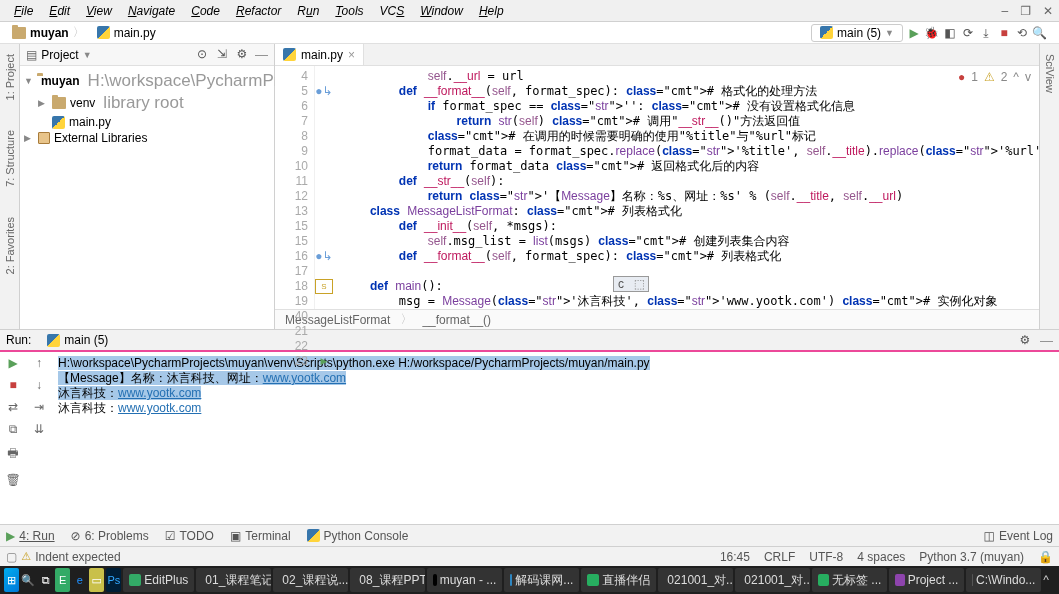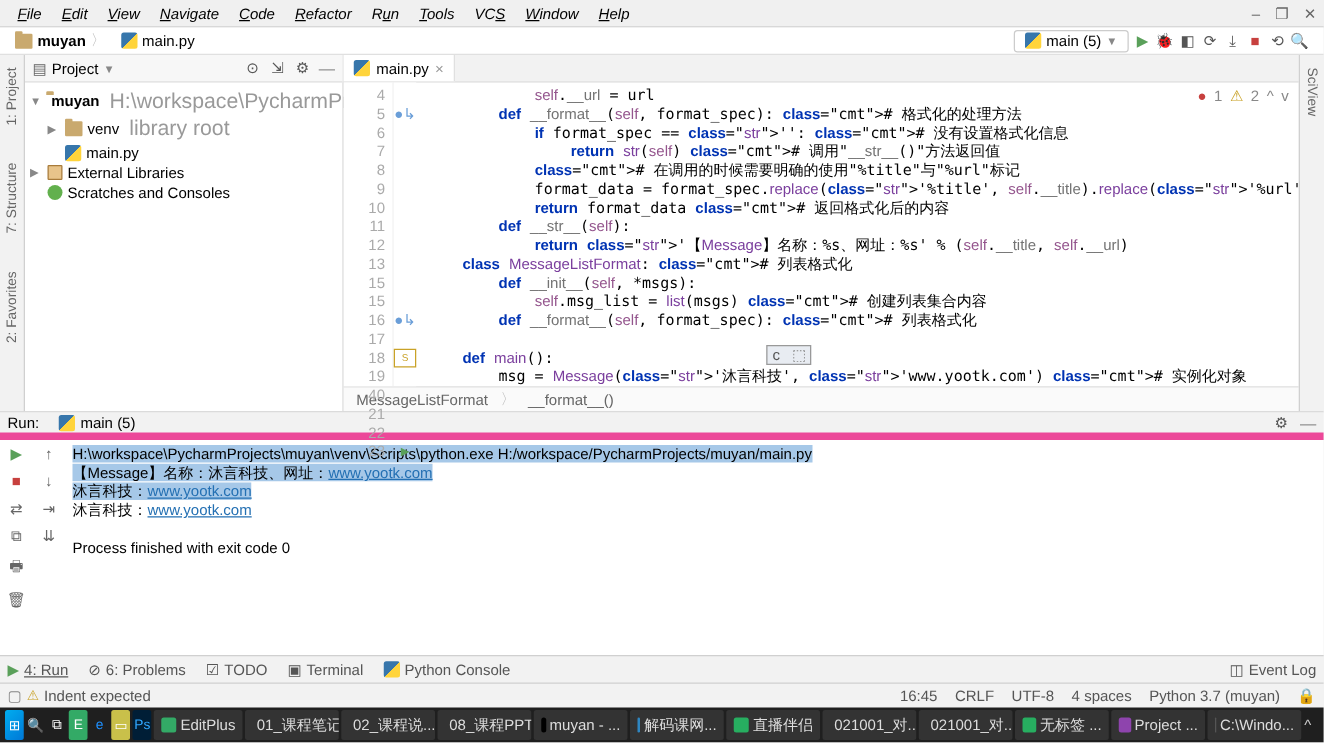--- a/index.html
+++ b/index.html
@@ -40,30 +40,30 @@
 .editor-tab .close { color: #999; cursor: pointer; }
 .editor-body { flex: 1; display: flex; min-height: 0; position: relative; }
 .gutter { width: 40px; background: #fff; color: #aaa; text-align: right; padding: 3px 6px 0 0; font-family: "Consolas", monospace; font-size: 12px; line-height: 15px; border-right: 1px solid #f0f0f0; }
 .gutter-mark { width: 18px; background: #fff; padding-top: 3px; font-family: monospace; font-size: 10px; line-height: 15px; color: #888; position: relative; }
 .gutter-mark div { height: 15px; display: flex; align-items: center; justify-content: center; }
 .bp { color: #6a9ed8; }
 .play-gutter { color: #5aa05a; font-size: 9px; }
 .code { flex: 1; font-family: "Consolas", monospace; font-size: 12px; line-height: 15px; padding: 3px 0 0 8px; white-space: pre; overflow: hidden; }
 .code .kw2 { color: #0033b3; font-weight: bold; }
 .code .fn { color: #7a3e9d; }
-.code .mg { color: #737373; }
+.code .mg { color: #be185d; }
 .code .self { color: #94558d; text-align: center; }
 .hint-error { position: absolute; top: 4px; right: 8px; display: flex; gap: 6px; align-items: center; font-size: 11px; color: #888; }
 .hint-error .err { color: #c7403e; }
 .hint-error .warn { color: #c9a227; }
 .completion { position: absolute; border: 1px solid #999; background: #e8ecf2; padding: 0 24px 0 4px; font-family: monospace; font-size: 11px; color: #555; }
 .breadcrumb-bar { height: 20px; border-top: 1px solid #e0e0e0; display: flex; align-items: center; padding: 0 10px; gap: 10px; color: #666; background: #fafafa; }
 .breadcrumb-bar span.sep { color: #bbb; }
 .run-panel { height: 195px; background: #fff; border-top: 1px solid #d0d0d0; display: flex; flex-direction: column; }
-.run-header { height: 22px; background: #f2f2f2; border-bottom: 6px solid #ec4899; display: flex; align-items: center; padding: 0 6px; }
+.run-header { height: 22px; background: #f2f2f2; border-bottom: 2px solid #ec4899; display: flex; align-items: center; padding: 0 6px; }
 .run-header .rtitle { display: flex; align-items: center; gap: 4px; }
 .run-header .rh-icons { margin-left: auto; display: flex; gap: 8px; color: #777; }
 .run-body { flex: 1; display: flex; }
 .run-toolbar { width: 26px; display: flex; flex-direction: column; }
 .run-toolbar-col { display: flex; flex-direction: column; align-items: center; padding: 4px 0; gap: 8px; color: #666; }
 .run-output { flex: 1; font-family: "Consolas", monospace; font-size: 12px; line-height: 15px; padding: 4px 6px; }
 .run-output .sel { background: #a6c8e8; }
 .run-output a { color: #2470b3; text-decoration: underline; cursor: pointer; }
 .bottom-tabs { height: 22px; background: #f2f2f2; border-top: 1px solid #d0d0d0; display: flex; align-items: center; padding: 0 6px; gap: 16px; color: #555; }
 .bottom-tabs .btab { display: flex; align-items: center; gap: 4px; cursor: pointer; }
@@ -165,25 +165,20 @@
         <span class="path">library root</span>
       </div>
       <div class="tree-row" style="padding-left:32px">
         <span class="py-icon"></span>
         <span class="label">main.py</span>
       </div>
       <div class="tree-row" style="padding-left:4px">
         <span class="arrow">▶</span>
         <span class="lib-icon"></span>
         <span class="label">External Libraries</span>
-      </div>
-      <div class="tree-row" style="padding-left:4px">
-        <span class="arrow"></span>
-        <span class="scratch-icon"></span>
-        <span class="label">Scratches and Consoles</span>
       </div>
     </div>
   </div>
 
   <div class="editor-panel">
     <div class="editor-tabs">
       <div class="editor-tab">
         <span class="py-icon"></span>
         <span>main.py</span>
         <span class="close">×</span>
@@ -310,21 +305,20 @@
         <span>⇥</span>
         <span>⇊</span>
       </div>
     </div>
     <div class="run-output">
       <div><span class="sel">H:\workspace\PycharmProjects\muyan\venv\Scripts\python.exe H:/workspace/PycharmProjects/muyan/main.py</span></div>
       <div><span class="sel"><span>【Message】名称：沐言科技、网址：</span><a>www.yootk.com</a></span></div>
       <div><span class="sel"><span>沐言科技：</span><a>www.yootk.com</a></span></div>
       <div><span>沐言科技：</span><a>www.yootk.com</a></div>
       <div>&nbsp;</div>
-      <div>Process finished with exit code 0</div>
     </div>
   </div>
 </div>
 
 <div class="bottom-tabs">
   <div class="btab">
       <span style="color:#5aa05a">▶</span>
       <u>4: Run</u>
     </div>
   <div class="btab">

